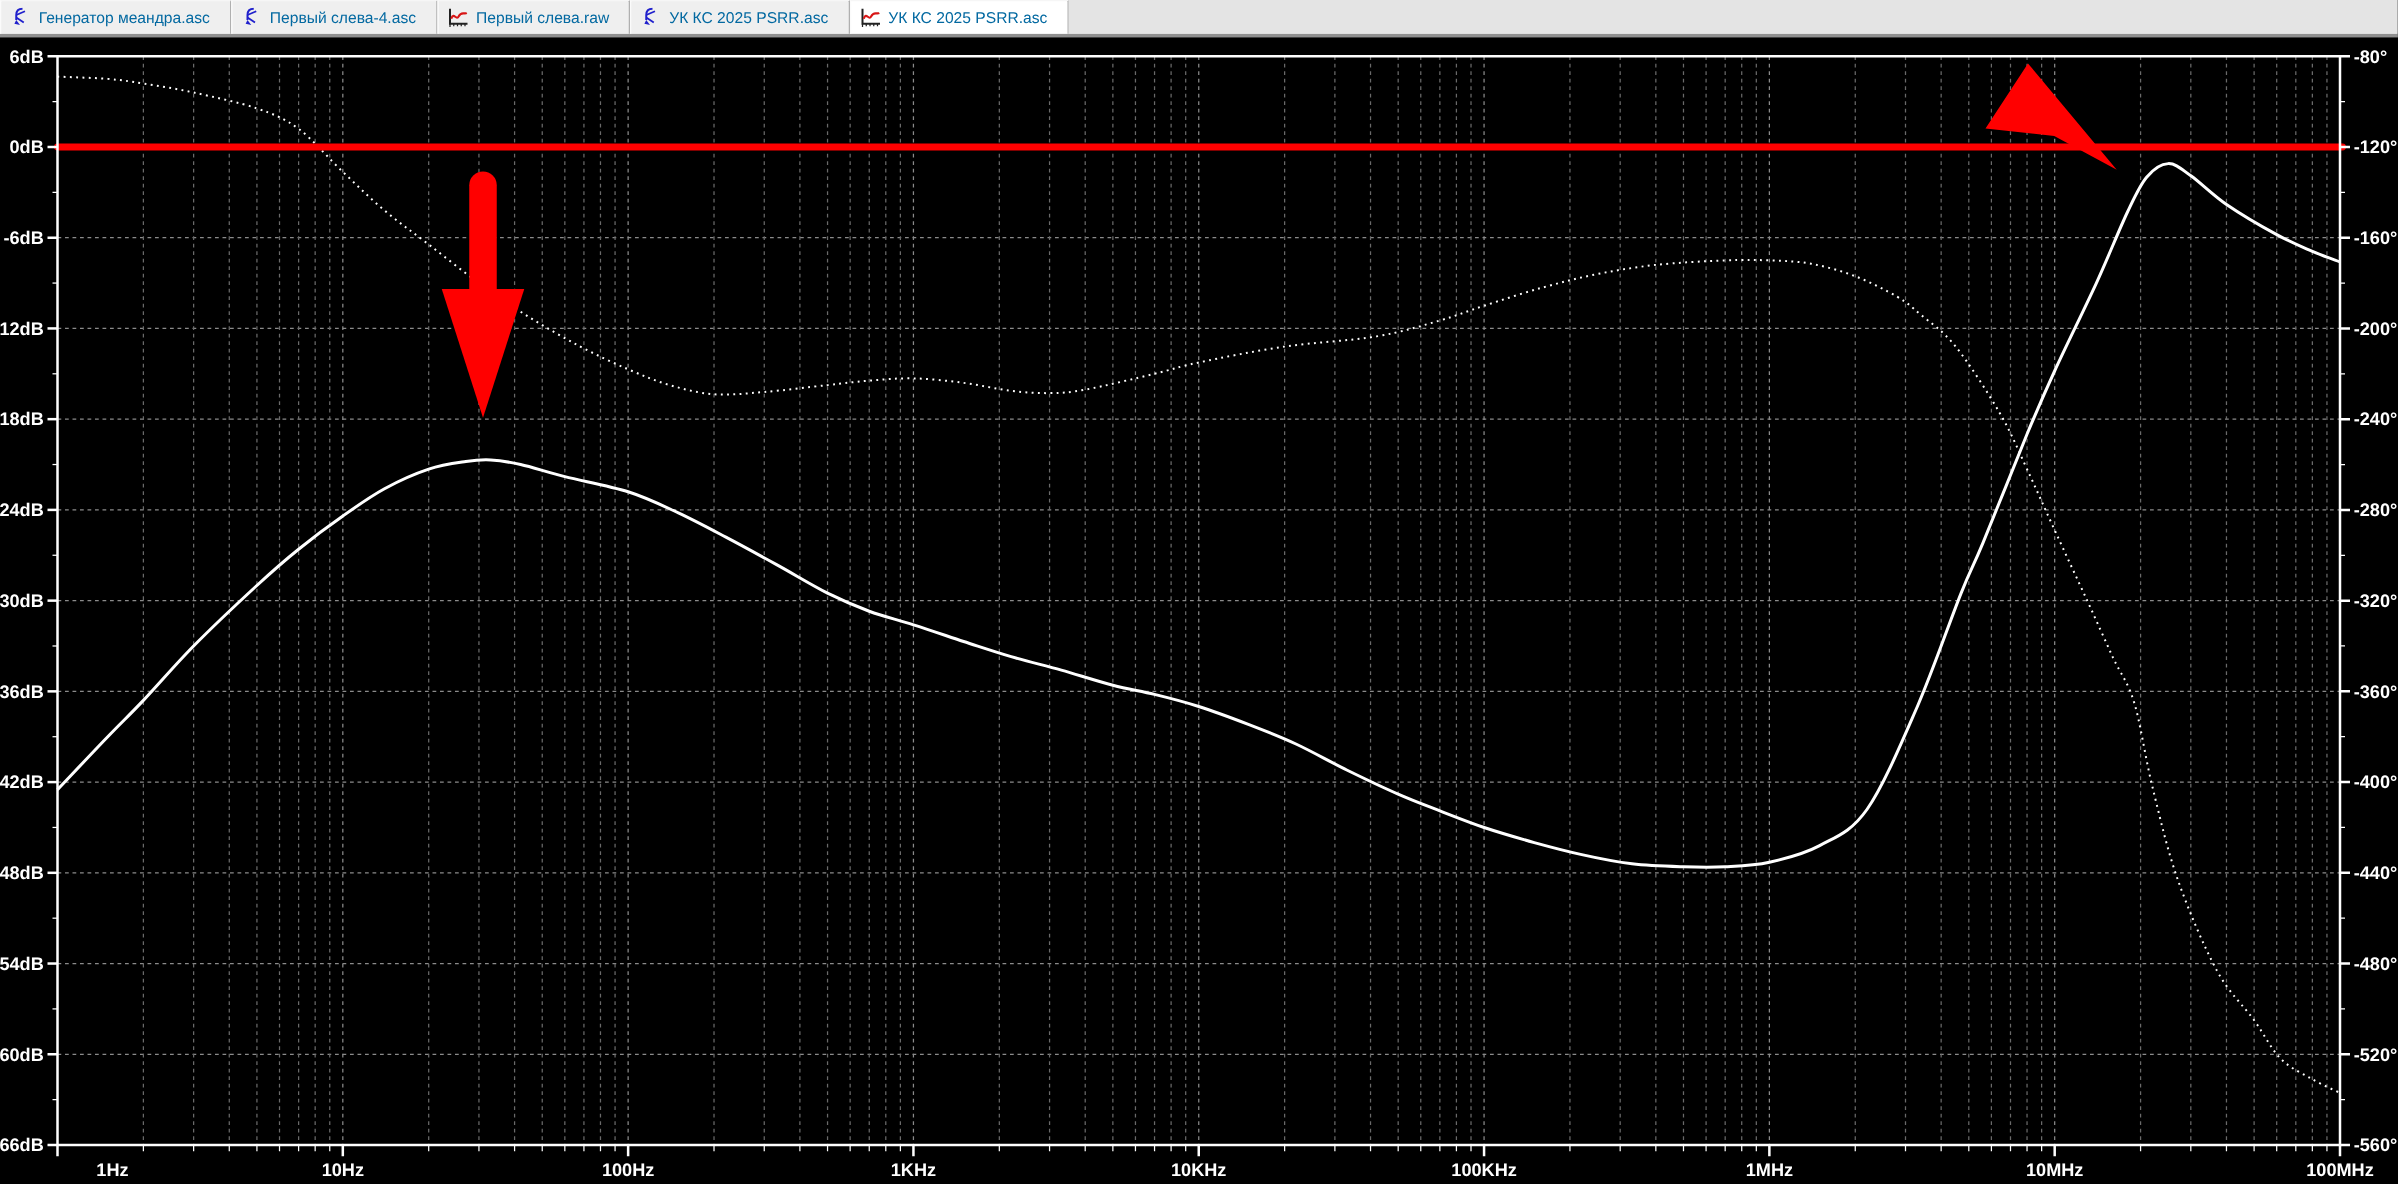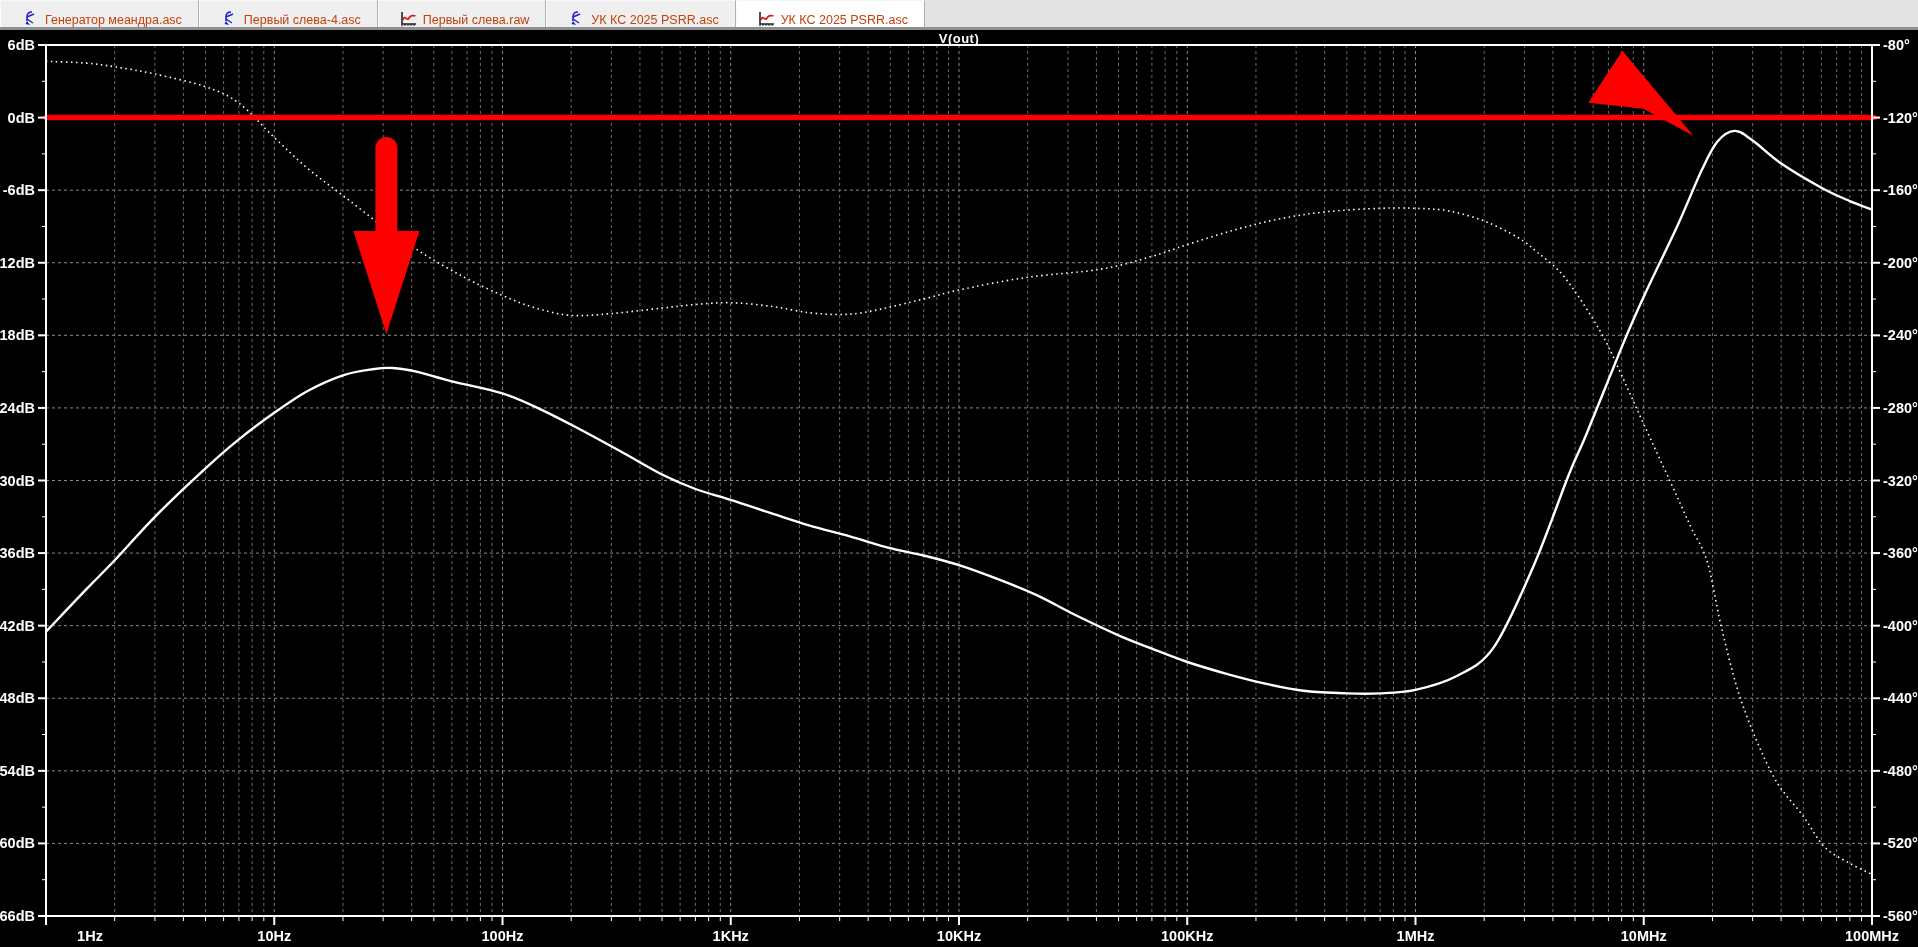--- a/index.html
+++ b/index.html
@@ -1,21 +1,21 @@
 <!DOCTYPE html>
 <html><head>
 <meta charset="utf-8">
 <style>
   html,body{margin:0;padding:0;background:#000;}
   body{width:1918px;height:947px;overflow:hidden;font-family:"Liberation Sans",sans-serif;}
   .app{width:1918px;height:947px;position:relative;}
   .tabbar{height:27px;background:#e4e4e4;border-bottom:3px solid #8f8f8f;display:flex;align-items:stretch;}
-  .tab{display:flex;align-items:flex-end;padding:0 16px 0 21px;background:#efefef;
+  .tab{display:flex;align-items:center;padding:0 16px 0 7px;background:#efefef;
        border-right:1px solid #b0b0b0;border-left:1px solid #fbfbfb;border-top:1px solid #f6f6f6;
-       color:#c2410c;font-size:12.5px;white-space:nowrap;cursor:default;}
+       color:#0369a1;font-size:12.5px;white-space:nowrap;cursor:default;}
   .tab.active{background:#ffffff;}
   .tab .ticon{display:inline-flex;margin-right:6px;}
   .tabbar-fill{flex:1;background:#e4e4e4;}
   .pane{position:relative;width:1918px;height:917px;background:#000;}
   .plot-title{position:absolute;top:1px;left:0;right:0;text-align:center;color:#fff;
               font-weight:bold;font-size:13px;letter-spacing:.5px;z-index:3;}
   svg#plot-svg{position:absolute;top:0;left:0;}
 </style>
 </head>
 <body>
@@ -78,21 +78,20 @@
             <path d="M3 9 C5 3 7 11 9 7 C11 3 13 5.5 15.5 4.5" stroke="#d81616" stroke-width="1.7" fill="none"></path>
           </svg>
       </span>
       <span>УК КС 2025 PSRR.asc</span>
     </div>
 
     <div class="tabbar-fill"></div>
   </div>
 
   <div class="pane">
-    <div class="plot-title">V(out)</div>
     <svg id="plot-svg" width="1918" height="917">
         <g>
           <line x1="46" y1="87.58333333333333" x2="1872" y2="87.58333333333333" stroke="#8b8b8b" stroke-width="1" stroke-dasharray="3 3"></line>
           <line x1="46" y1="160.16666666666666" x2="1872" y2="160.16666666666666" stroke="#8b8b8b" stroke-width="1" stroke-dasharray="3 3"></line>
           <line x1="46" y1="232.75" x2="1872" y2="232.75" stroke="#8b8b8b" stroke-width="1" stroke-dasharray="3 3"></line>
           <line x1="46" y1="305.3333333333333" x2="1872" y2="305.3333333333333" stroke="#8b8b8b" stroke-width="1" stroke-dasharray="3 3"></line>
           <line x1="46" y1="377.9166666666667" x2="1872" y2="377.9166666666667" stroke="#8b8b8b" stroke-width="1" stroke-dasharray="3 3"></line>
           <line x1="46" y1="450.5" x2="1872" y2="450.5" stroke="#8b8b8b" stroke-width="1" stroke-dasharray="3 3"></line>
           <line x1="46" y1="523.0833333333333" x2="1872" y2="523.0833333333333" stroke="#8b8b8b" stroke-width="1" stroke-dasharray="3 3"></line>
           <line x1="46" y1="595.6666666666666" x2="1872" y2="595.6666666666666" stroke="#8b8b8b" stroke-width="1" stroke-dasharray="3 3"></line>

